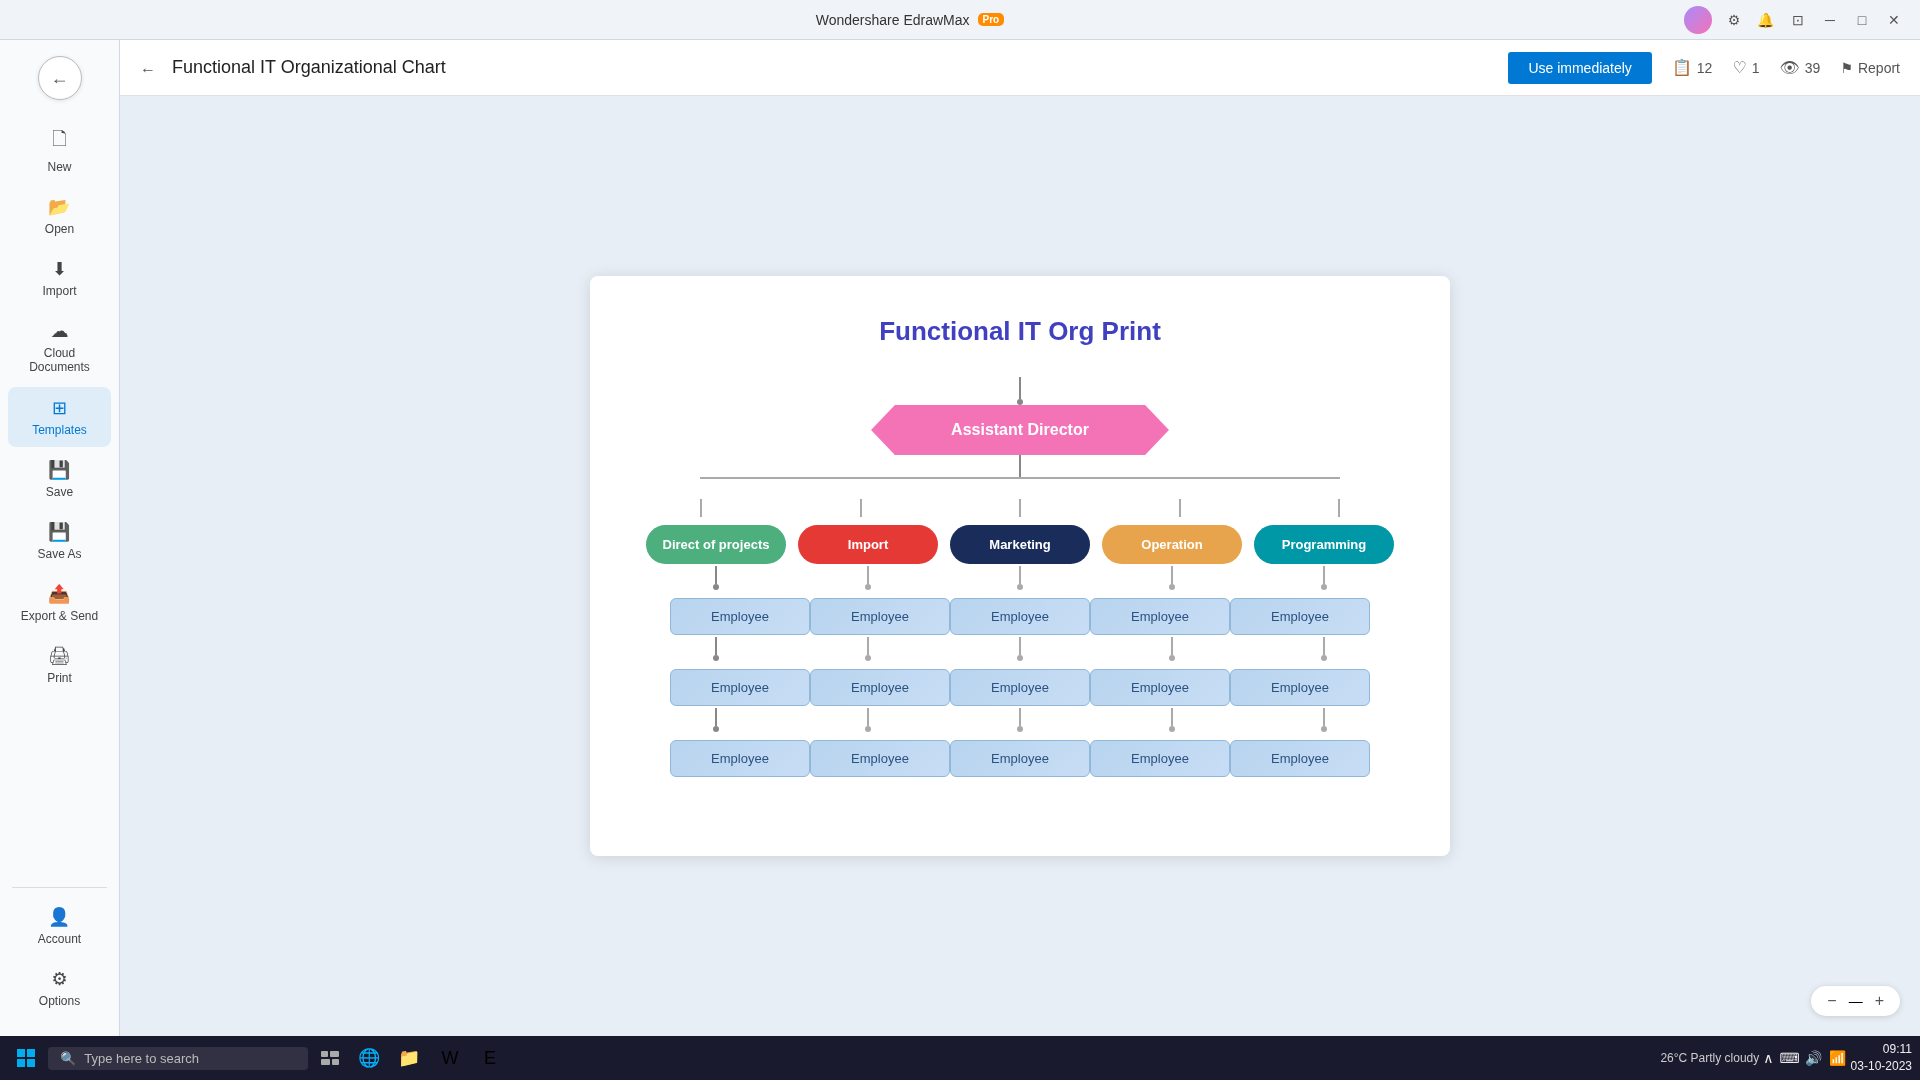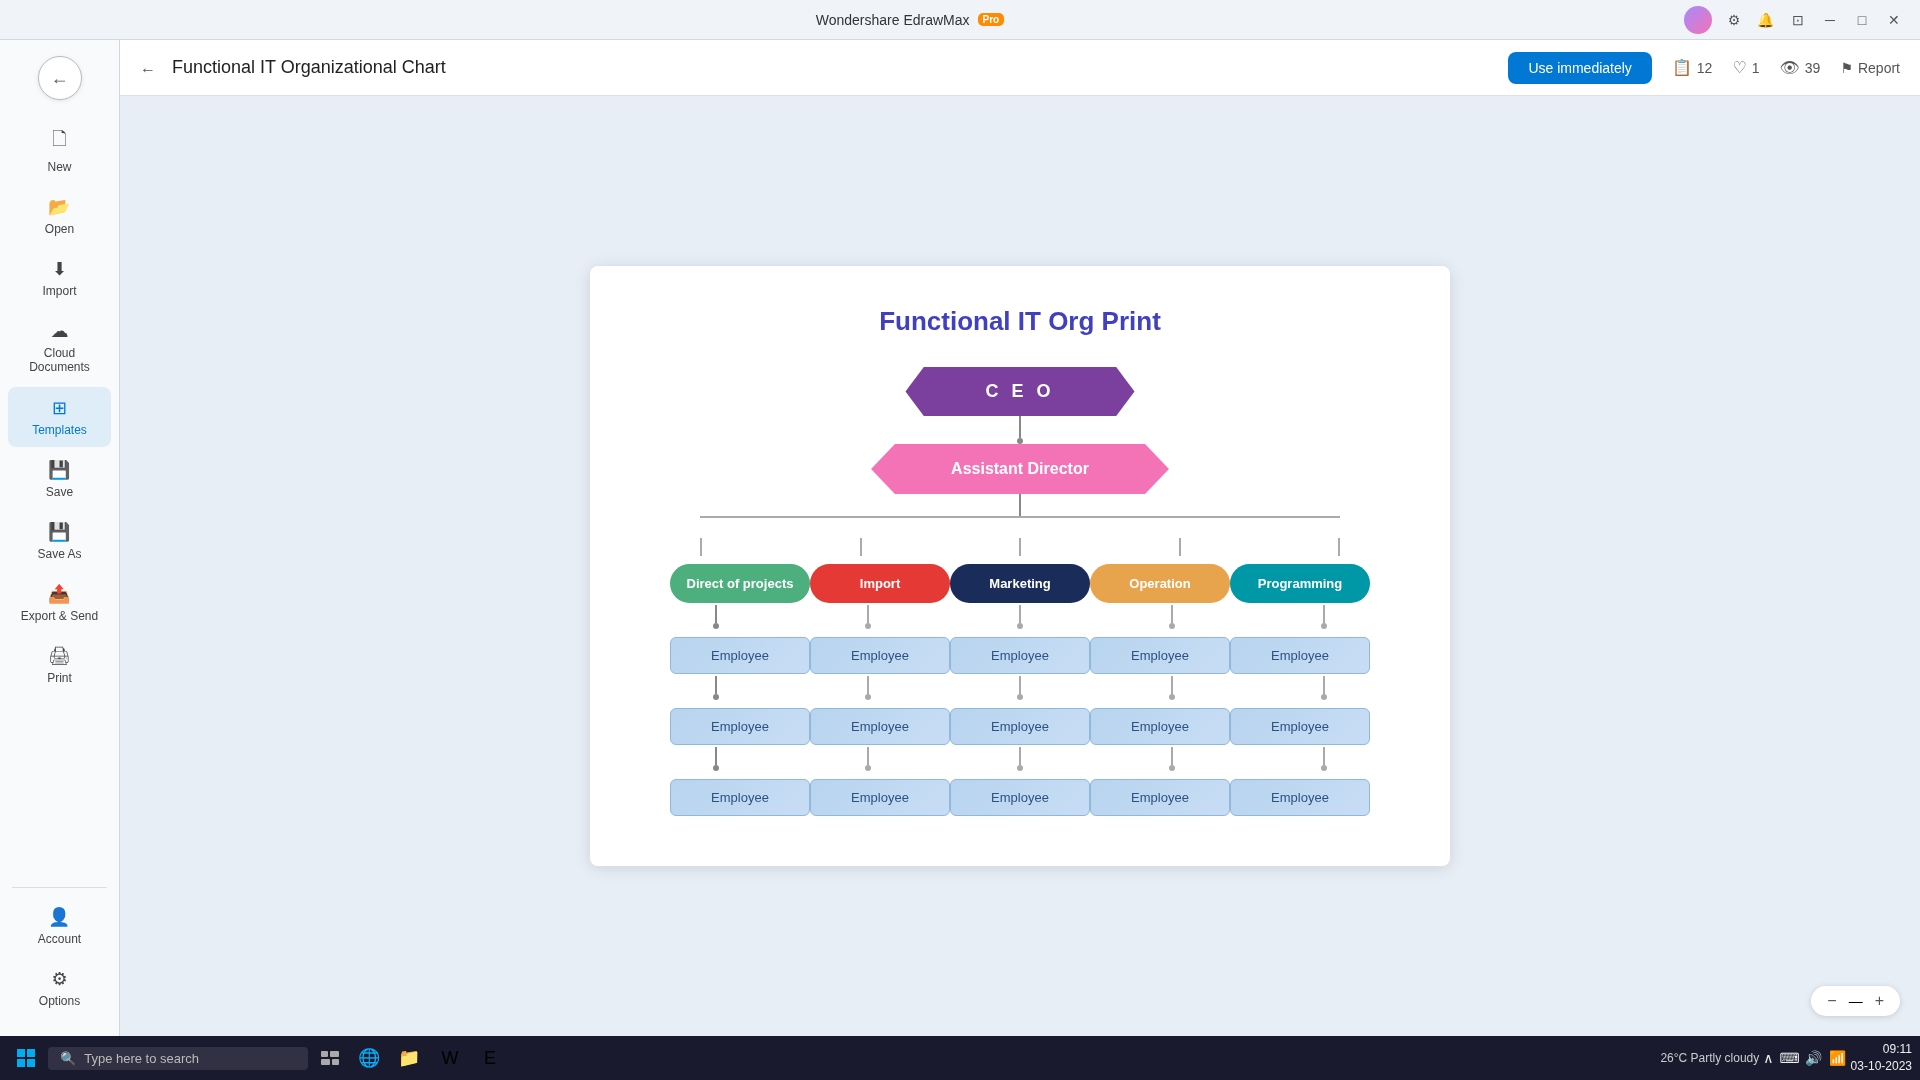--- a/index.html
+++ b/index.html
@@ -33,39 +33,39 @@
     
     .content-area { flex: 1; display: flex; flex-direction: column; overflow: hidden; }
 
     
     .header-bar {
       height: 56px; background: white; border-bottom: 1px solid #e0e0e0; display: flex; align-items: center; padding: 0 20px; gap: 16px; flex-shrink: 0;
     }
     .header-back { font-size: 16px; color: #555; cursor: pointer; }
     .header-title { font-size: 18px; color: #222; font-weight: 400; flex: 1; }
     .header-actions { display: flex; align-items: center; gap: 20px; }
-    .use-immediately-btn { background: #0078d4; color: white; border: none; padding: 8px 20px; border-radius: 8px; font-size: 14px; cursor: pointer; font-weight: 500; }
+    .use-immediately-btn { background: #0078d4; color: white; border: none; padding: 8px 20px; border-radius: 3px; font-size: 14px; cursor: pointer; font-weight: 500; }
     .header-stat { display: flex; align-items: center; gap: 5px; color: #555; font-size: 14px; }
     .header-stat-icon { font-size: 16px; }
     .report-btn { display: flex; align-items: center; gap: 5px; color: #555; font-size: 14px; cursor: pointer; }
 
     
     .canvas-area { flex: 1; background: #e8eef5; display: flex; align-items: center; justify-content: center; padding: 20px; overflow: hidden; position: relative; }
 
     
     .chart-container {
       background: white; border-radius: 8px; box-shadow: 0 2px 16px rgba(0,0,0,0.12); width: 860px; min-height: 580px; padding: 40px 40px 50px; display: flex; flex-direction: column; align-items: center;
     }
     .chart-title { font-size: 26px; font-weight: 700; color: #4040c0; margin-bottom: 30px; }
 
     
     .ceo-node { background: #7b3f9e; color: white; font-size: 18px; font-weight: 700; letter-spacing: 4px; padding: 14px 80px; clip-path: polygon(8% 0%, 92% 0%, 100% 50%, 92% 100%, 8% 100%, 0% 50%); margin-bottom: 0; }
     .ad-node { background: #f472b6; color: white; font-size: 16px; font-weight: 600; padding: 16px 80px; clip-path: polygon(8% 0%, 92% 0%, 100% 50%, 92% 100%, 8% 100%, 0% 50%); margin-bottom: 0; }
 
-    .dept-row { display: flex; margin-top: 8px; }
+    .dept-row { display: flex; gap: 12px; margin-top: 8px; }
     .dept-node { color: white; font-size: 13px; font-weight: 600; padding: 12px 0; border-radius: 25px; width: 140px; text-align: center; }
     .dept-green { background: #4caf7d; }
     .dept-red { background: #e53935; }
     .dept-navy { background: #1a2d5a; }
     .dept-orange { background: #e8a44c; }
     .dept-teal { background: #0097a7; }
 
     .emp-node { background: linear-gradient(135deg, #b8d4ef, #c8ddf5); color: #2c5282; font-size: 13px; border: 1px solid #90b8d8; border-radius: 6px; padding: 10px 0; width: 140px; text-align: center; }
 
     .emp-row { display: flex; gap: 0; margin-top: 8px; }
@@ -189,23 +189,20 @@
       </div>
     </div>
 
     <div class="canvas-area">
 
       <div class="chart-container">
         <div class="chart-title">Functional IT Org Print</div>
 
         <div class="org-chart">
 
-          <div class="level">
-            <div class="ceo-node">C E O</div>
-          </div>
 
           <div style="width:2px;height:22px;background:#888;margin:0 auto;"></div>
           <div style="width:6px;height:6px;border-radius:50%;background:#888;margin:0 auto;"></div>
 
           <div class="level">
             <div class="ad-node">Assistant Director</div>
           </div>
 
           <div style="position:relative;width:780px;margin:0 auto;">
             <div style="width:2px;height:22px;background:#888;margin:0 auto;"></div>

